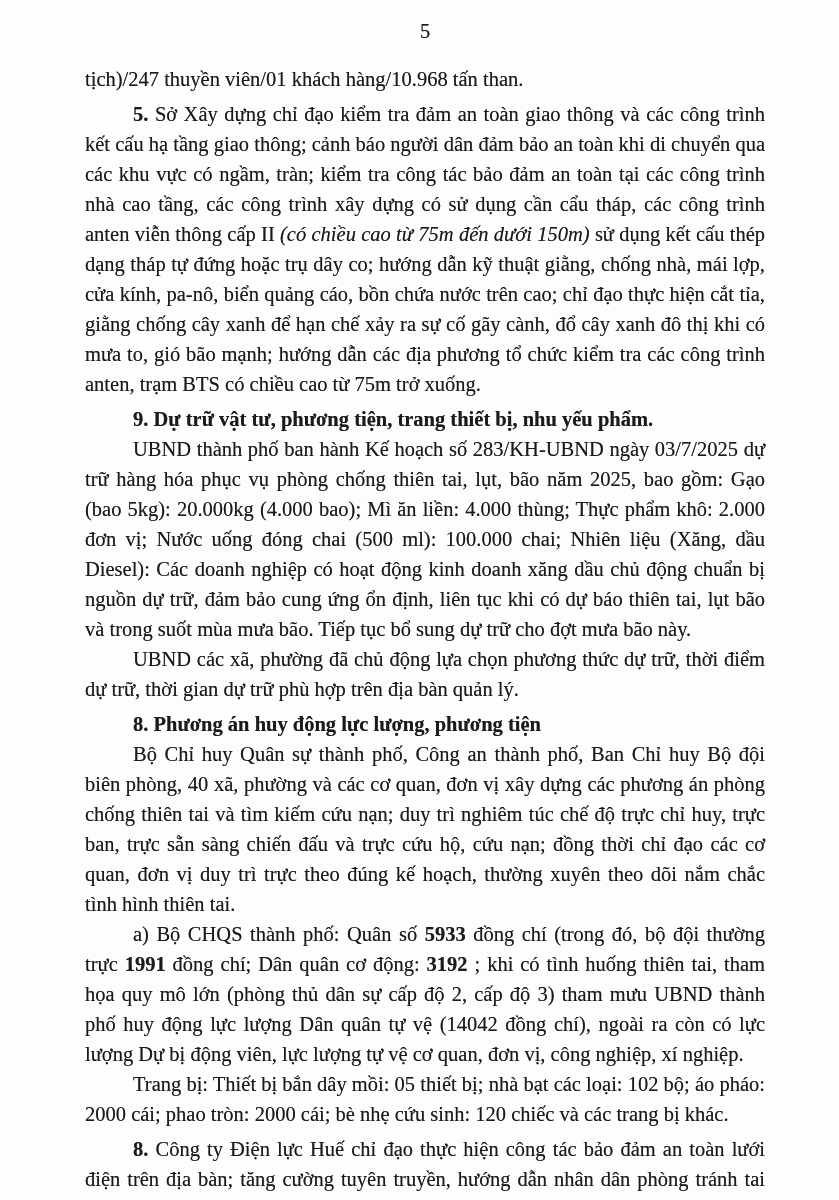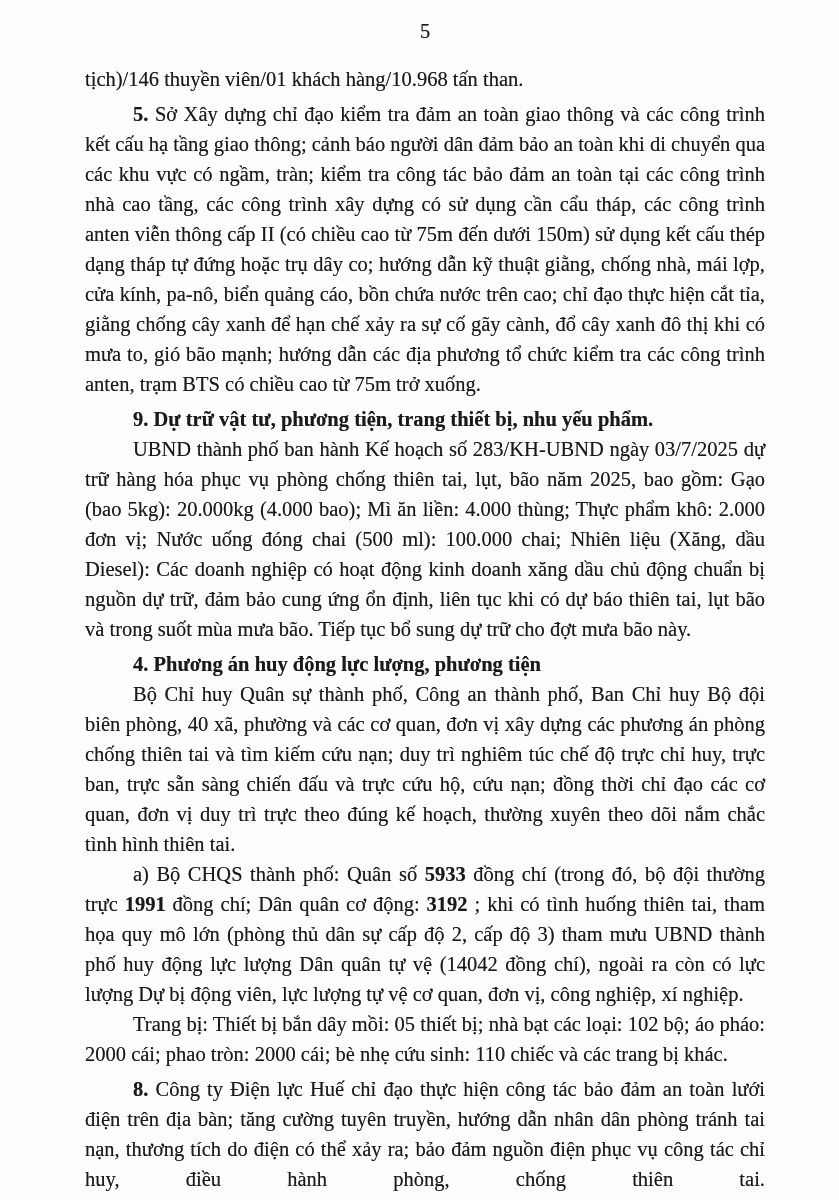--- a/index.html
+++ b/index.html
@@ -40,31 +40,32 @@
   .para.section {
     margin-top: 5px;
   }
   .para.heading {
     font-weight: bold;
   }
   .doc-body .para:last-child {
     text-align-last: justify; 
   }
   .b { font-weight: bold; }
-  .i { }
+  .i { font-style: italic; }
 </style>
 </head>
 <body>
 
 <div class="page">
   <div class="page-number">5</div>
   <div class="doc-body">
-      <p class="para continuation"><span>tịch)/146 thuyền viên/01 khách hàng/10.968 tấn than.</span></p>
+      <p class="para continuation"><span>tịch)/247 thuyền viên/01 khách hàng/10.968 tấn than.</span></p>
       <p class="para section"><span class="b">5. </span><span>Sở Xây dựng chỉ đạo kiểm tra đảm an toàn giao thông và các công trình kết cấu hạ tầng giao thông; cảnh báo người dân đảm bảo an toàn khi di chuyển qua các khu vực có ngầm, tràn; kiểm tra công tác bảo đảm an toàn tại các công trình nhà cao tầng, các công trình xây dựng có sử dụng cần cẩu tháp, các công trình anten viễn thông cấp II </span><span class="i">(có chiều cao từ 75m đến dưới 150m)</span><span> sử dụng kết cấu thép dạng tháp tự đứng hoặc trụ dây co; hướng dẫn kỹ thuật giằng, chống nhà, mái lợp, cửa kính, pa-nô, biển quảng cáo, bồn chứa nước trên cao; chỉ đạo thực hiện cắt tỉa, giằng chống cây xanh để hạn chế xảy ra sự cố gãy cành, đổ cây xanh đô thị khi có mưa to, gió bão mạnh; hướng dẫn các địa phương tổ chức kiểm tra các công trình anten, trạm BTS có chiều cao từ 75m trở xuống.</span></p>
       <p class="para heading"><span class="b">9. Dự trữ vật tư, phương tiện, trang thiết bị, nhu yếu phẩm.</span></p>
       <p class="para body"><span>UBND thành phố ban hành Kế hoạch số 283/KH-UBND ngày 03/7/2025 dự trữ hàng hóa phục vụ phòng chống thiên tai, lụt, bão năm 2025, bao gồm:  Gạo (bao 5kg): 20.000kg (4.000 bao); Mì ăn liền: 4.000 thùng; Thực phẩm khô: 2.000 đơn vị; Nước uống đóng chai (500 ml): 100.000 chai; Nhiên liệu (Xăng, dầu Diesel): Các doanh nghiệp có hoạt động kinh doanh xăng dầu chủ động chuẩn bị nguồn dự trữ, đảm bảo cung ứng ổn định, liên tục khi có dự báo thiên tai, lụt bão và trong suốt mùa mưa bão. Tiếp tục bổ sung dự trữ cho đợt mưa bão này.</span></p>
-      <p class="para heading"><span class="b">4. Phương án huy động lực lượng, phương tiện</span></p>
+      <p class="para body"><span>UBND các xã, phường đã chủ động lựa chọn phương thức dự trữ, thời điểm dự trữ, thời gian dự trữ phù hợp trên địa bàn quản lý.</span></p>
+      <p class="para heading"><span class="b">8. Phương án huy động lực lượng, phương tiện</span></p>
       <p class="para body"><span>Bộ Chỉ huy Quân sự thành phố, Công an thành phố, Ban Chỉ huy Bộ đội biên phòng, 40 xã, phường và các cơ quan, đơn vị xây dựng các phương án phòng chống thiên tai và tìm kiếm cứu nạn; duy trì nghiêm túc chế độ trực chỉ huy, trực ban, trực sẵn sàng chiến đấu và trực cứu hộ, cứu nạn; đồng thời chỉ đạo các cơ quan, đơn vị duy trì trực theo đúng kế hoạch, thường xuyên theo dõi nắm chắc tình hình thiên tai.</span></p>
       <p class="para body"><span>a) Bộ CHQS thành phố: Quân số </span><span class="b">5933</span><span> đồng chí (trong đó, bộ đội thường trực </span><span class="b">1991</span><span> đồng chí; Dân quân cơ động: </span><span class="b">3192</span><span> ; khi có tình huống thiên tai, tham họa quy mô lớn (phòng thủ dân sự cấp độ 2, cấp độ 3) tham mưu UBND thành phố huy động lực lượng Dân quân tự vệ (14042 đồng chí), ngoài ra còn có lực lượng Dự bị động viên, lực lượng tự vệ cơ quan, đơn vị, công nghiệp, xí nghiệp.</span></p>
-      <p class="para body"><span>Trang bị: Thiết bị bắn dây mồi: 05 thiết bị; nhà bạt các loại: 102 bộ; áo pháo: 2000 cái; phao tròn: 2000 cái; bè nhẹ cứu sinh: 110 chiếc và các trang bị khác.</span></p>
+      <p class="para body"><span>Trang bị: Thiết bị bắn dây mồi: 05 thiết bị; nhà bạt các loại: 102 bộ; áo pháo: 2000 cái; phao tròn: 2000 cái; bè nhẹ cứu sinh: 120 chiếc và các trang bị khác.</span></p>
       <p class="para section"><span class="b">8. </span><span>Công ty Điện lực Huế chỉ đạo thực hiện công tác bảo đảm an toàn lưới điện trên địa bàn; tăng cường tuyên truyền, hướng dẫn nhân dân phòng tránh tai nạn, thương tích do điện có thể xảy ra; bảo đảm nguồn điện phục vụ công tác chỉ huy, điều hành phòng, chống thiên tai.</span></p>
     </div>
 </div>
 
 </body></html>

